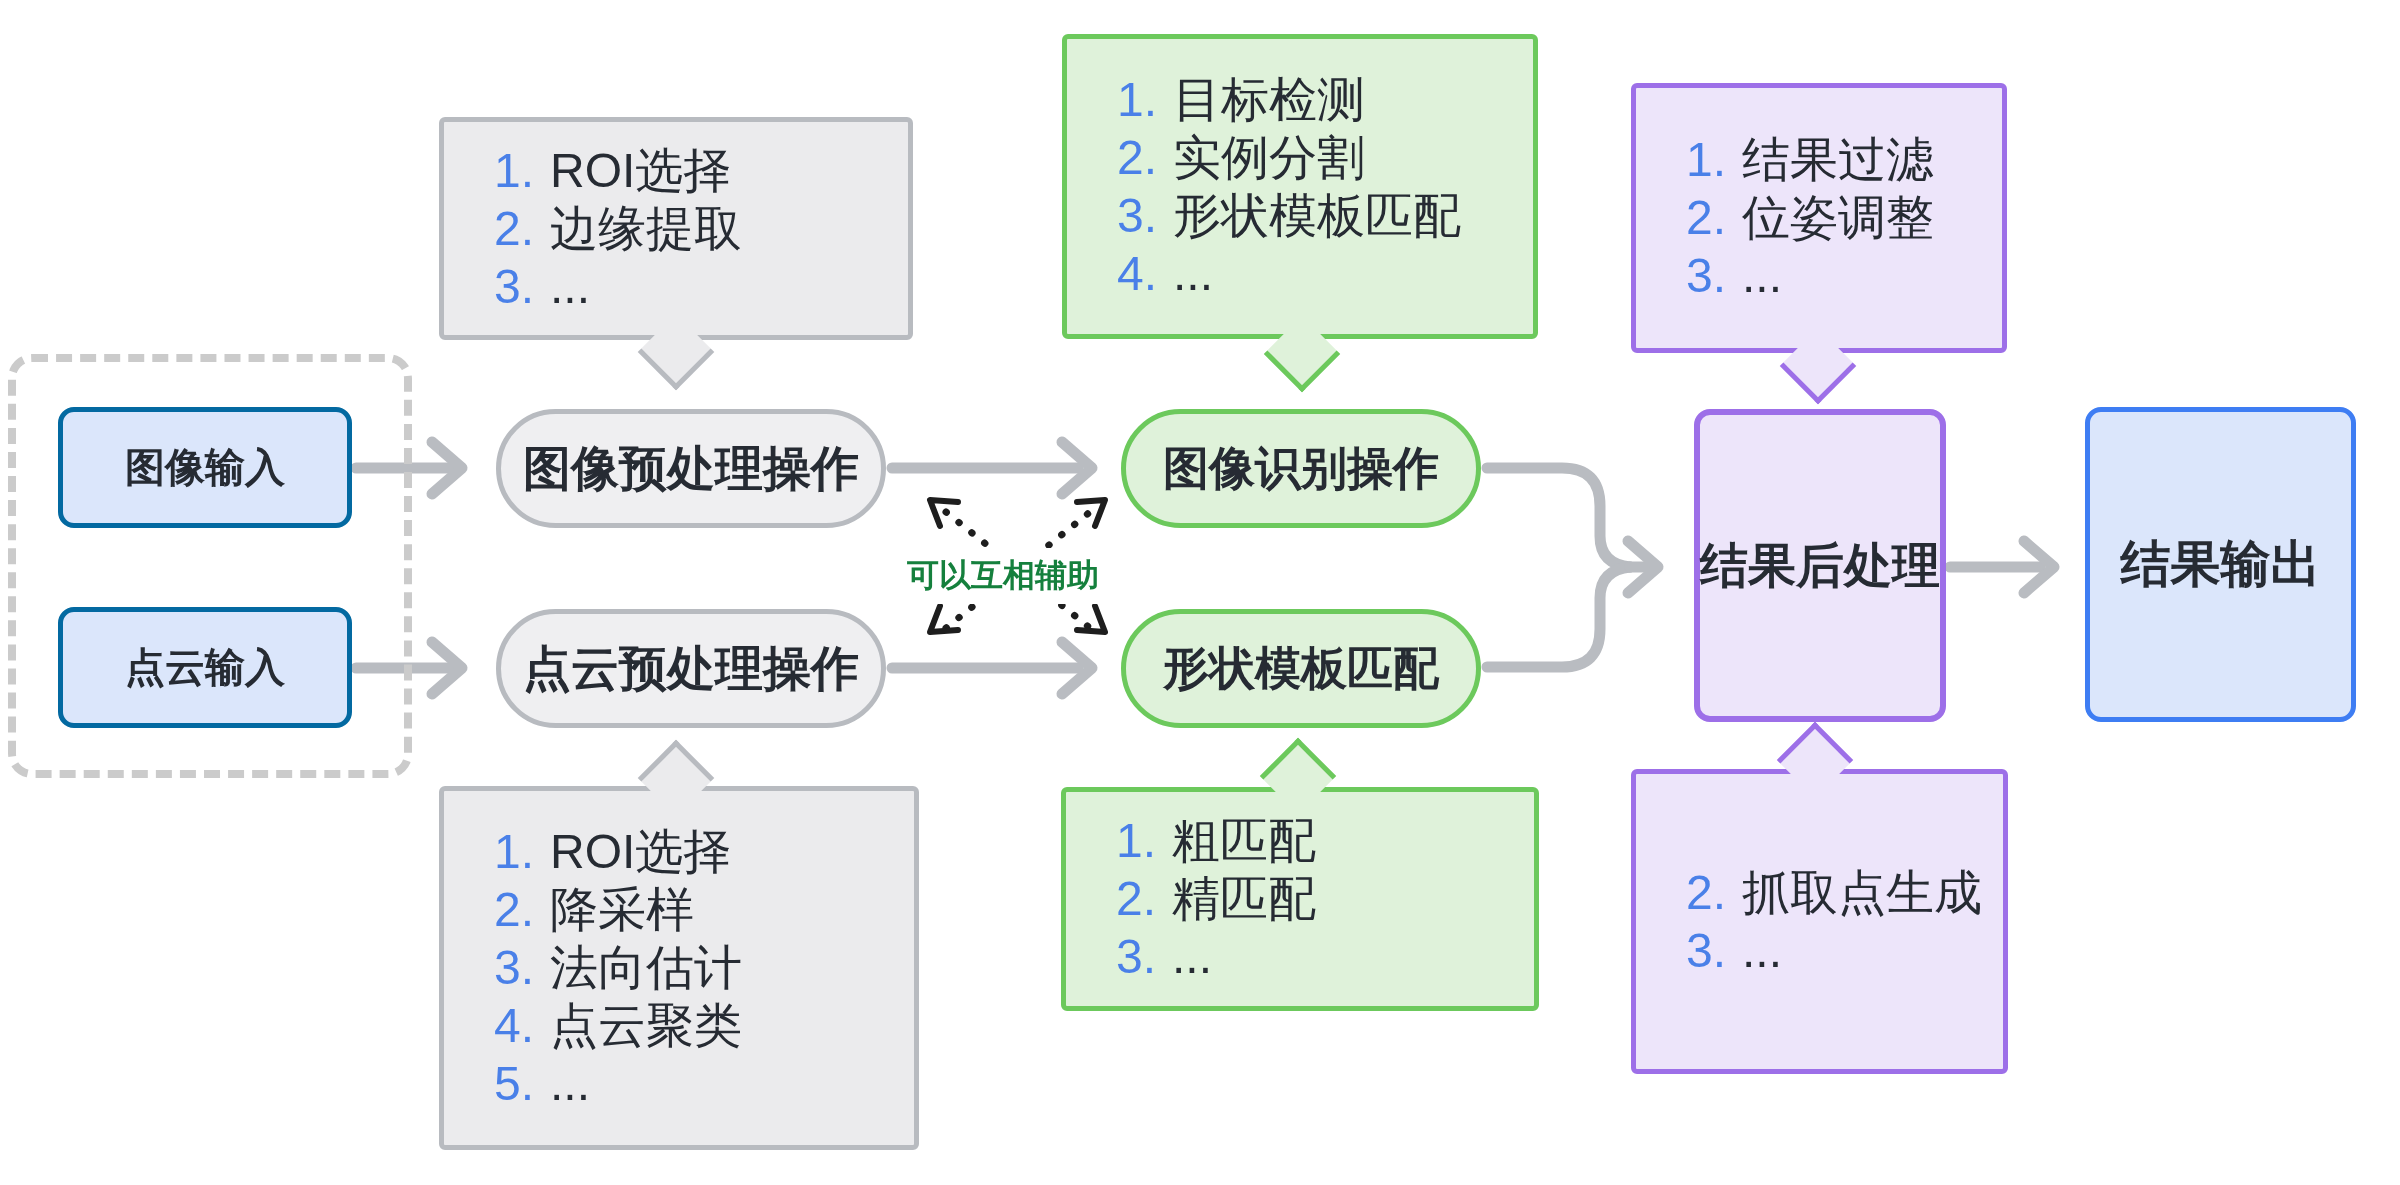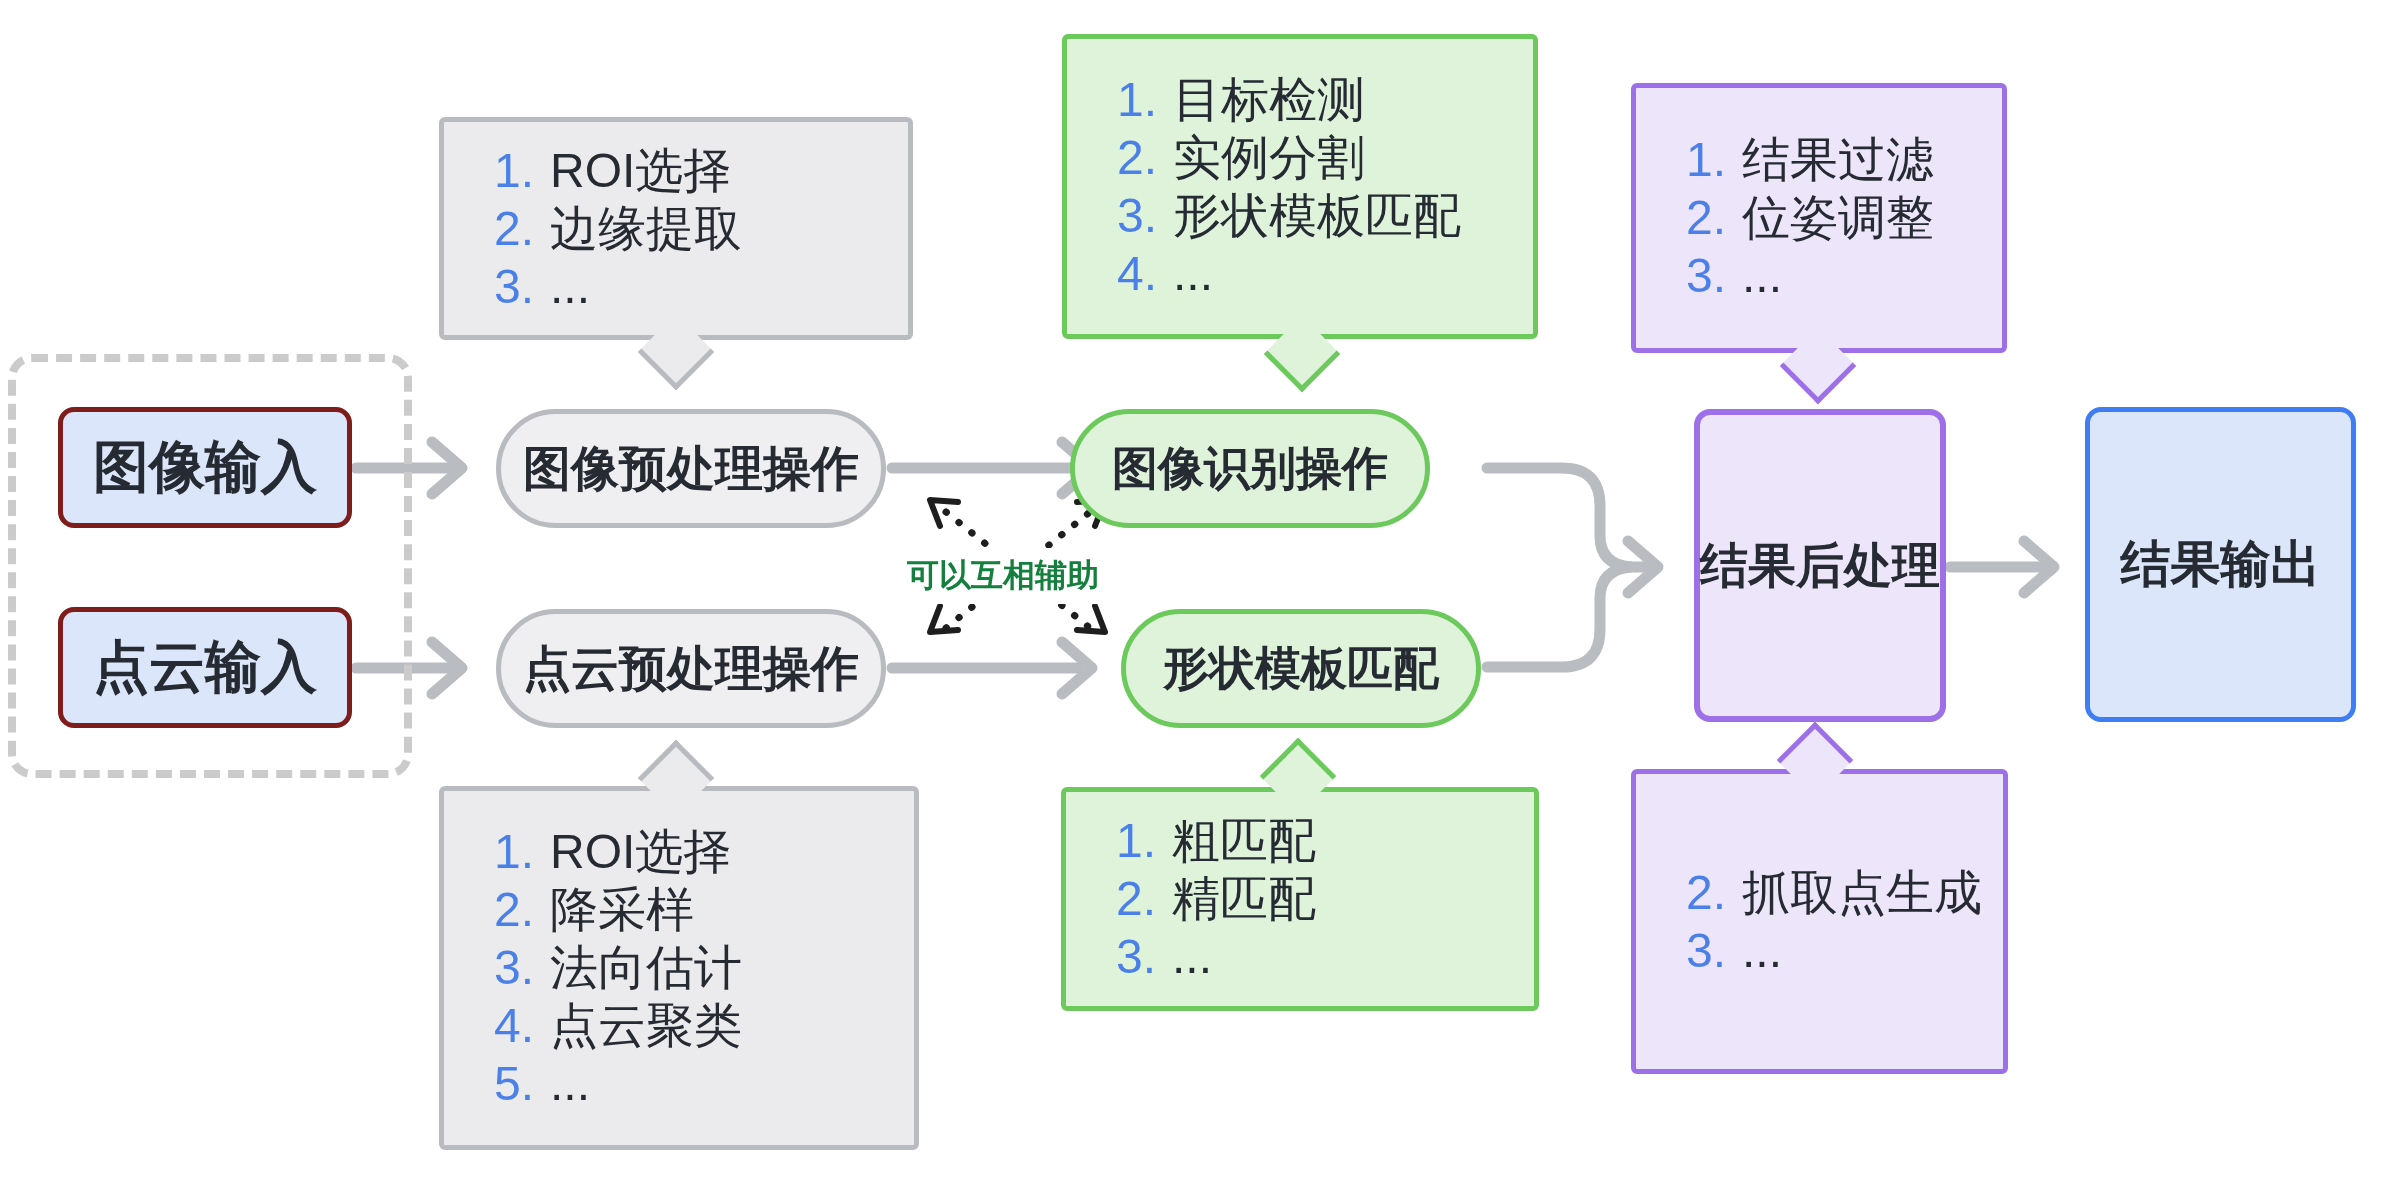--- a/index.html
+++ b/index.html
@@ -2,21 +2,21 @@
 <html><head>
 <meta charset="utf-8">
 <style>
   html,body{margin:0;padding:0;background:#ffffff;}
   body{width:2400px;height:1185px;font-family:"Liberation Sans","DejaVu Sans",sans-serif;}
   .stage{position:relative;width:2400px;height:1185px;overflow:hidden;background:#ffffff;}
   svg.arrows{position:absolute;left:0;top:0;z-index:0;}
 
   .node{position:absolute;box-sizing:border-box;display:flex;align-items:center;justify-content:center;
         font-weight:bold;color:#262B33;text-align:center;z-index:1;}
-  .blue-node{background:#DBE6FB;border:5px solid #7f1d1d;border-radius:16px;font-size:56px;}
+  .blue-node{background:#DBE6FB;border:5px solid #0369a1;border-radius:16px;font-size:40px;}
   .gray-pill{background:#EFEFF1;border:5px solid #B8BBC0;border-radius:60px;font-size:48px;}
   .green-pill{background:#DFF2DA;border:5px solid #6CC95C;border-radius:60px;font-size:46px;}
   .purple-box{background:#EDE5FA;border:6px solid #9D6FE8;border-radius:16px;font-size:48px;
               line-height:66px;}
   .out-box{background:#DBE6FB;border:5px solid #3E7DF3;border-radius:16px;font-size:50px;}
 
   .dashed-group{position:absolute;left:8px;top:354px;width:404px;height:424px;box-sizing:border-box;
                 border:8px dashed #CBCBCB;border-radius:24px;z-index:0;}
 
   .callout{position:absolute;box-sizing:border-box;border-radius:6px;z-index:1;
@@ -81,21 +81,21 @@
     <span>点云输入</span>
   </div>
 
   <div class="node gray-pill" style="left:496px;top:409px;width:390px;height:119px;">
     <span>图像预处理操作</span>
   </div>
   <div class="node gray-pill" style="left:496px;top:609px;width:390px;height:119px;">
     <span>点云预处理操作</span>
   </div>
 
-  <div class="node green-pill" style="left:1070px;top:409px;width:360px;height:119px;">
+  <div class="node green-pill" style="left:1121px;top:409px;width:360px;height:119px;">
     <span>图像识别操作</span>
   </div>
   <div class="node green-pill" style="left:1121px;top:609px;width:360px;height:119px;">
     <span>形状模板匹配</span>
   </div>
 
   <div class="node purple-box" style="left:1694px;top:409px;width:252px;height:313px;">
     <span>结果</span>
     <span>后处理</span>
   </div>

